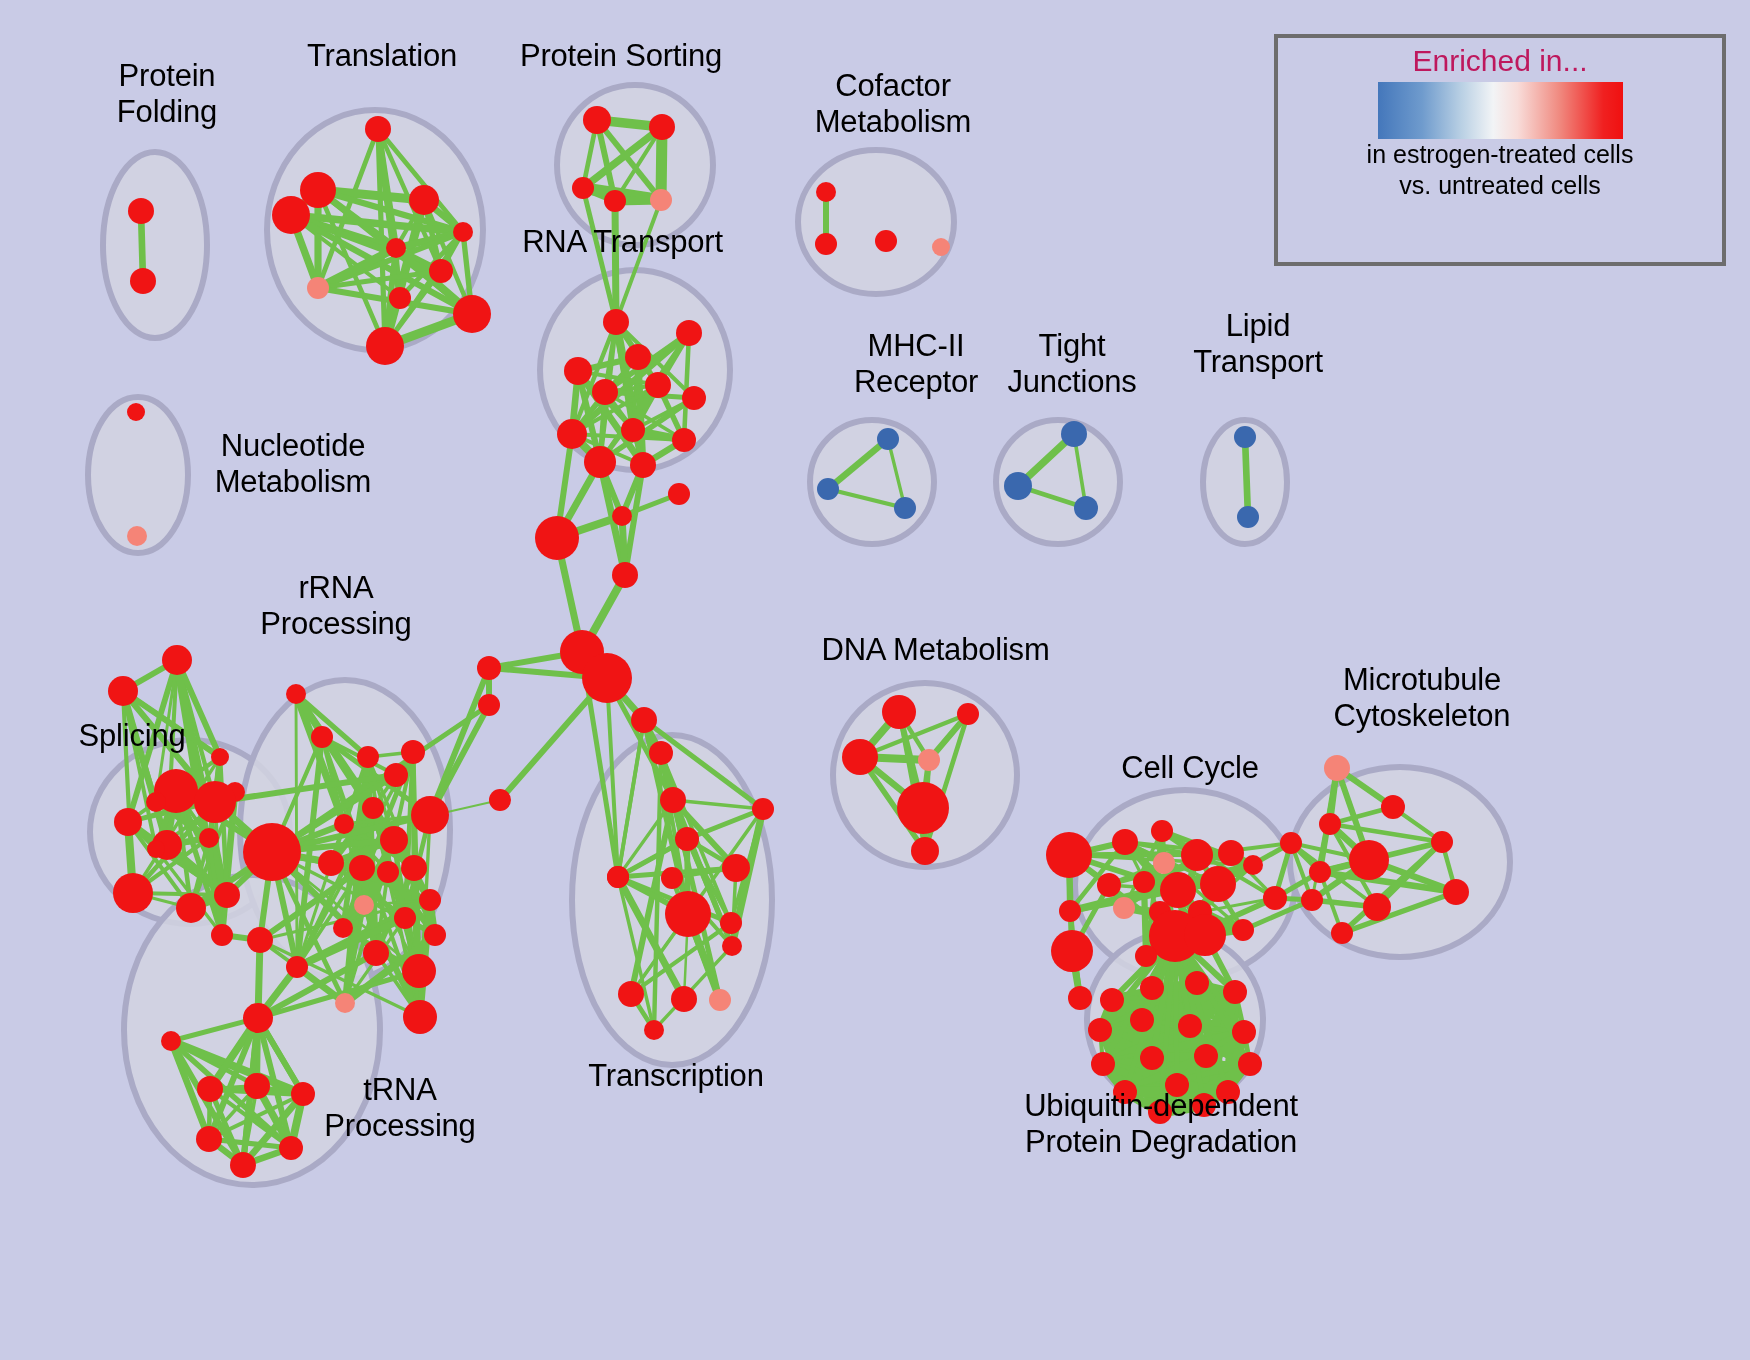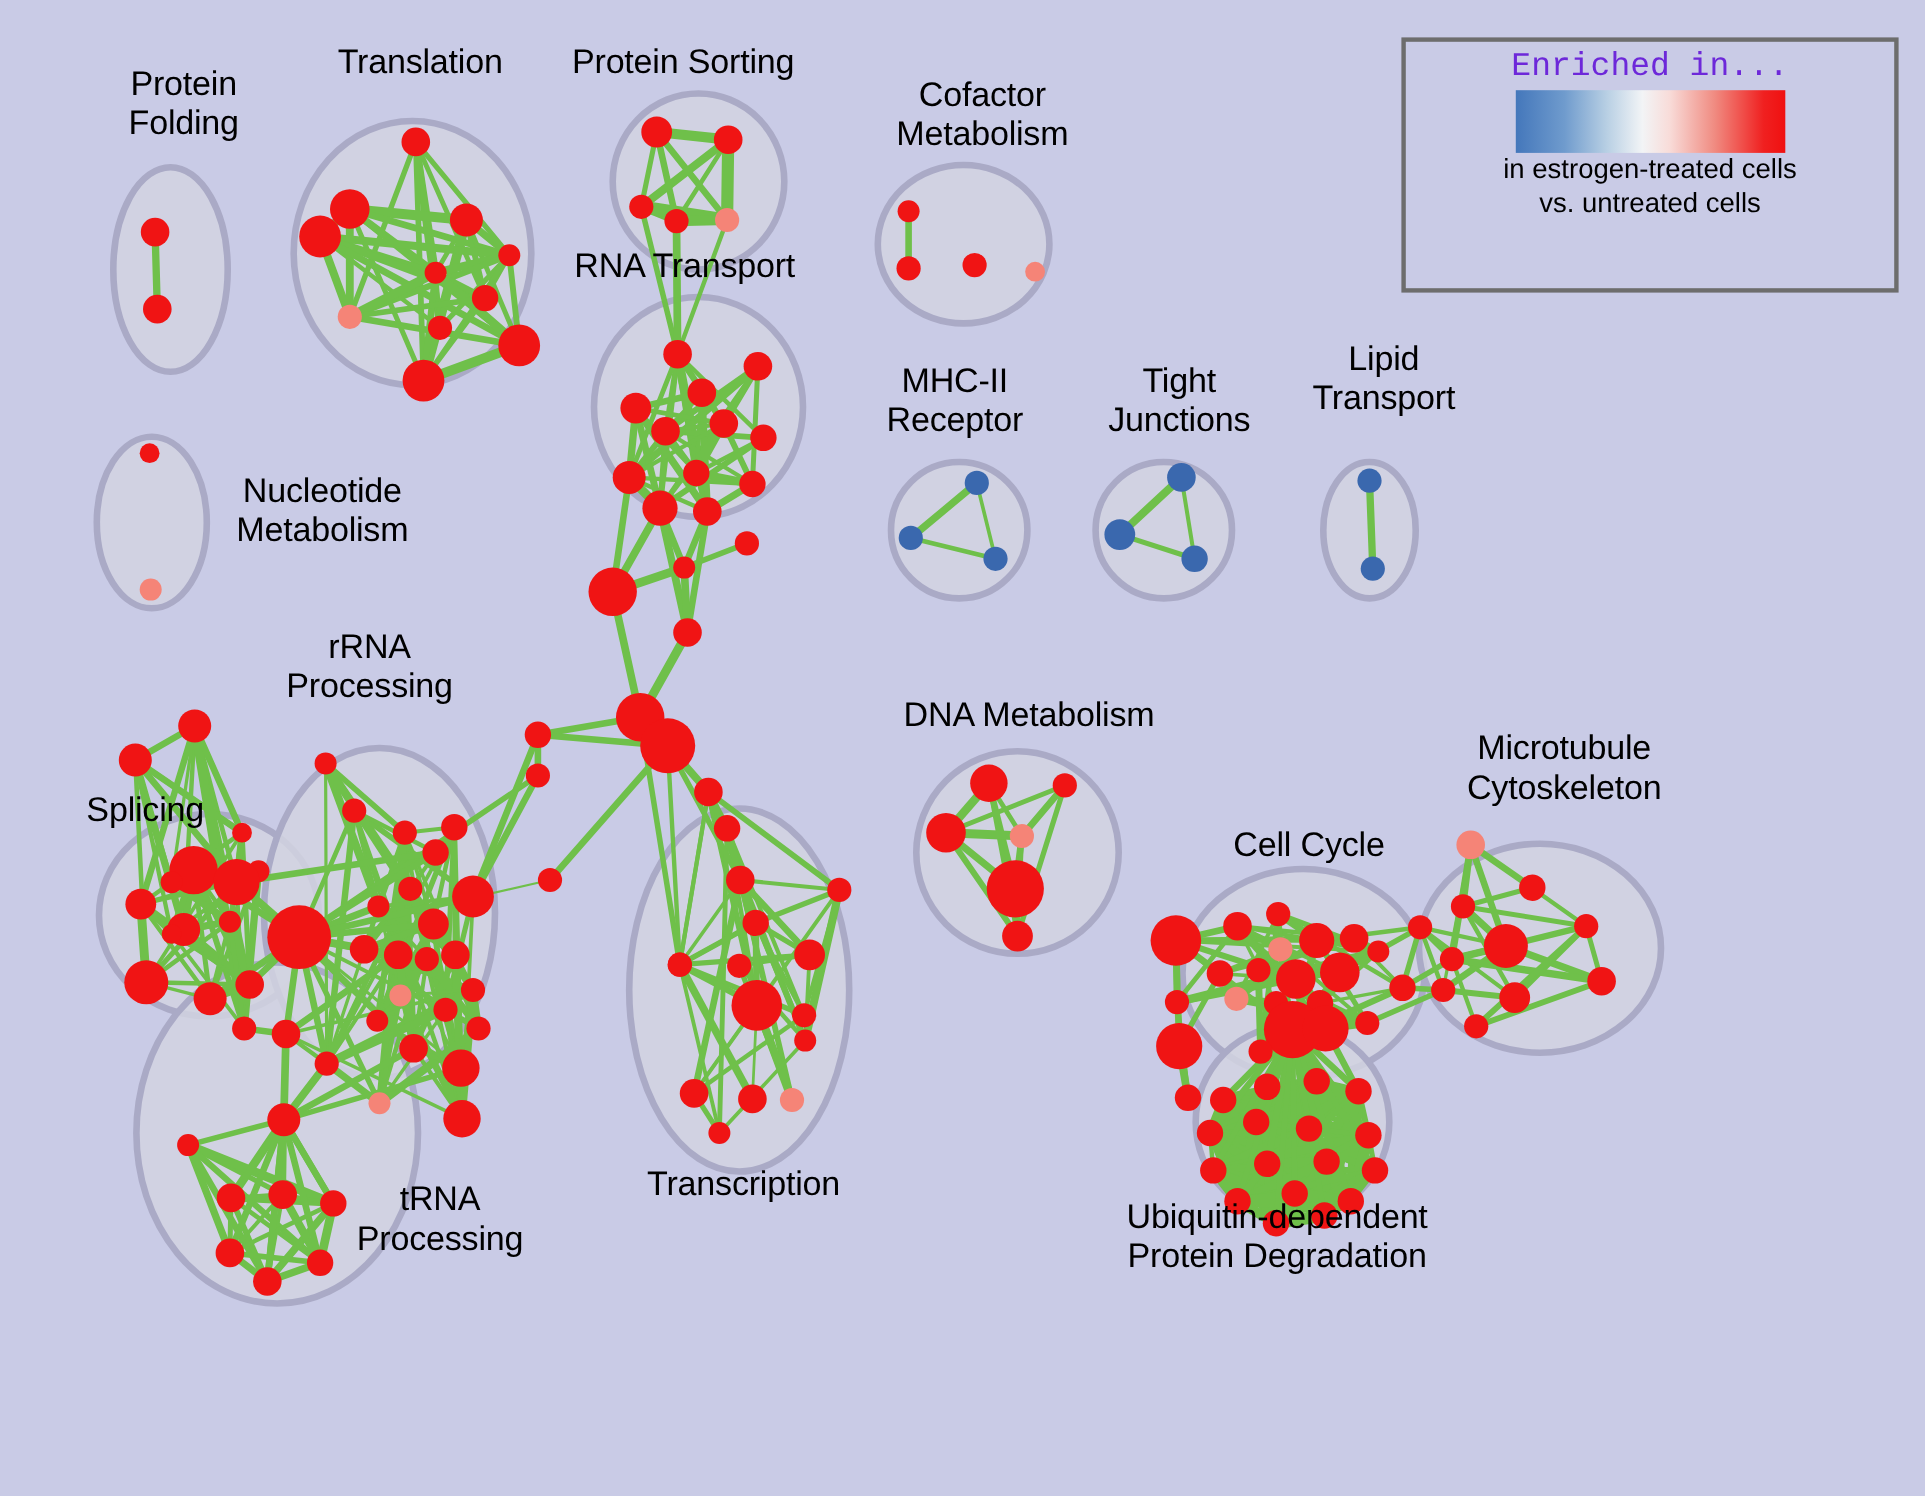--- a/index.html
+++ b/index.html
@@ -42,23 +42,22 @@
     background: #c9cbe6;
     box-sizing: border-box;
     display: flex;
     flex-direction: column;
     align-items: center;
     justify-content: flex-start;
     padding-top: 6px;
   }
   #legend-title {
     font-size: 30px;
-    color: #6d28d9;
+    color: #be185d;
     margin-bottom: 4px;
-    font-family: Liberation Mono, monospace;
   }
   #legend-bar {
     width: 245px;
     height: 57px;
     background: linear-gradient(to right,
       #4477bb 0%,
       #6f9bcd 18%,
       #b9d0e4 34%,
       #f2f4f6 47%,
       #f8dcd9 57%,
@@ -907,21 +906,21 @@
   <div id="label-layer">
       <div class="cluster-label" style="left: 82px; top: 58px; width: 170px;">Protein
 Folding</div>
       <div class="cluster-label" style="left: 292px; top: 38px; width: 180px;">Translation</div>
       <div class="cluster-label" style="left: 506px; top: 38px; width: 230px;">Protein Sorting</div>
       <div class="cluster-label" style="left: 510px; top: 224px; width: 225px;">RNA Transport</div>
       <div class="cluster-label" style="left: 798px; top: 68px; width: 190px;">Cofactor
 Metabolism</div>
       <div class="cluster-label" style="left: 198px; top: 428px; width: 190px;">Nucleotide
 Metabolism</div>
-      <div class="cluster-label" style="left: 788px; top: 328px; width: 160px;">MHC-II
+      <div class="cluster-label" style="left: 836px; top: 328px; width: 160px;">MHC-II
 Receptor</div>
       <div class="cluster-label" style="left: 992px; top: 328px; width: 160px;">Tight
 Junctions</div>
       <div class="cluster-label" style="left: 1178px; top: 308px; width: 160px;">Lipid
 Transport</div>
       <div class="cluster-label" style="left: 246px; top: 570px; width: 180px;">rRNA
 Processing</div>
       <div class="cluster-label" style="left: 62px; top: 718px; width: 140px;">Splicing</div>
       <div class="cluster-label" style="left: 310px; top: 1072px; width: 180px;">tRNA
 Processing</div>

